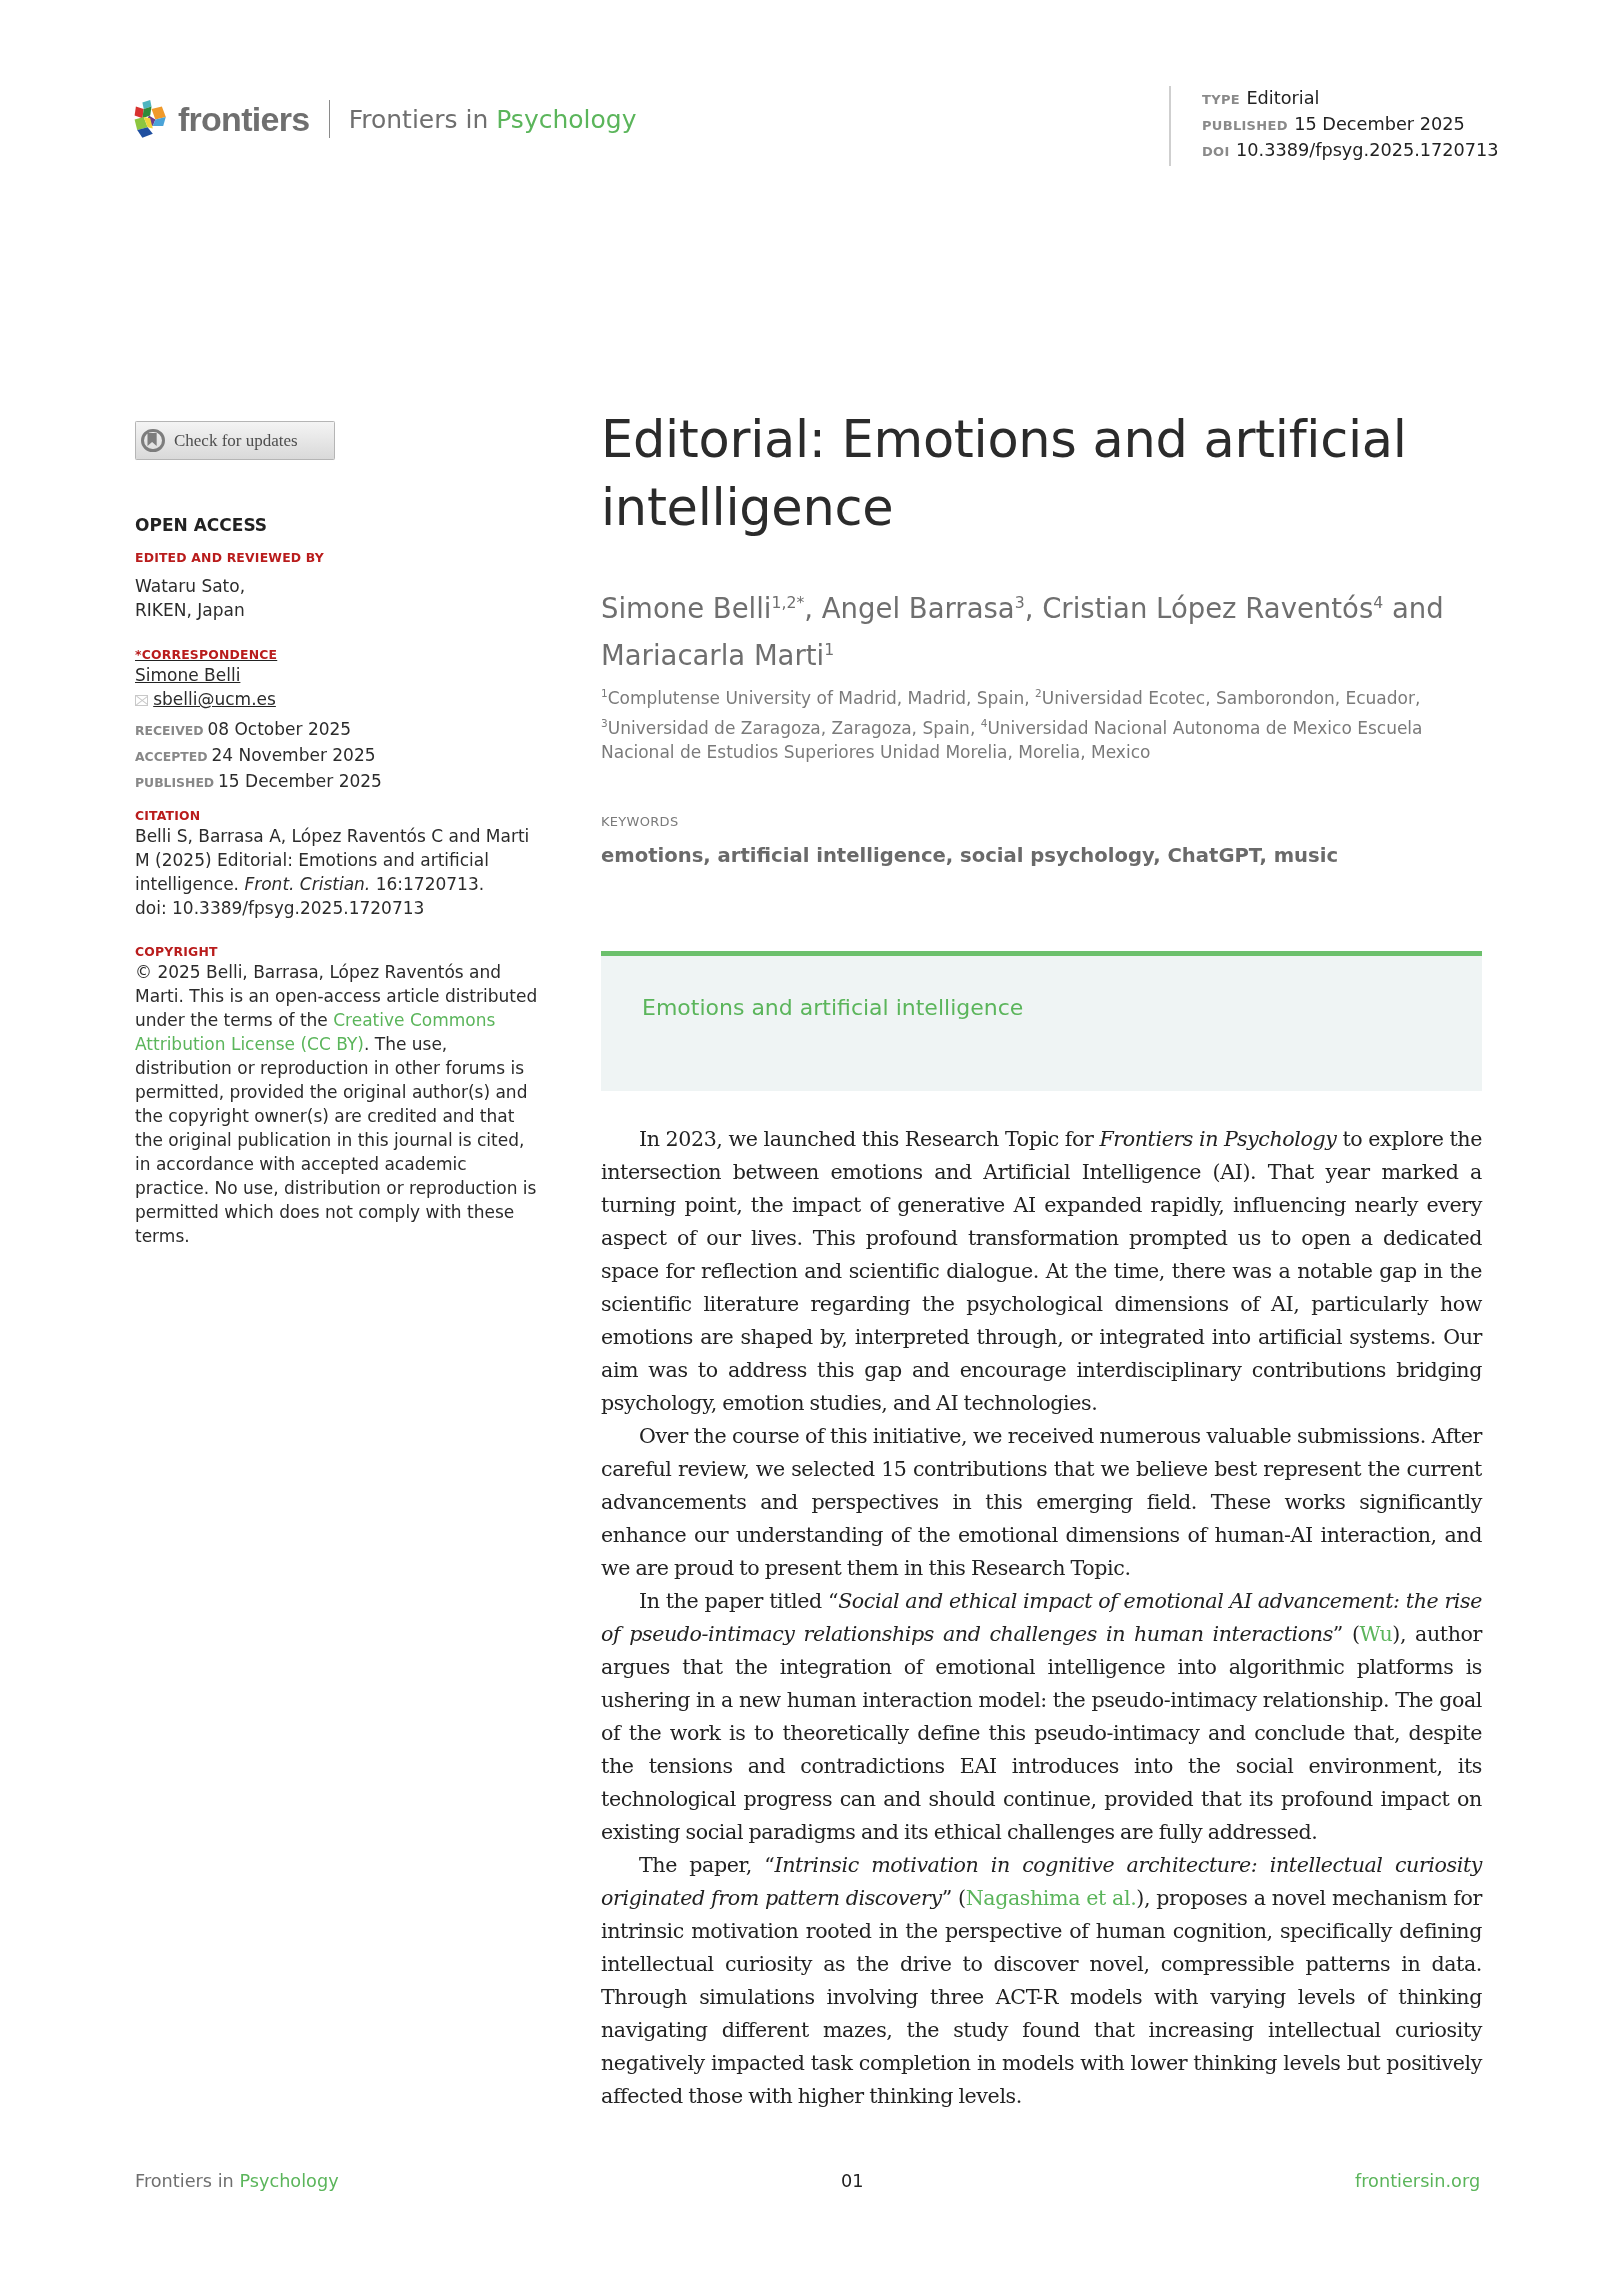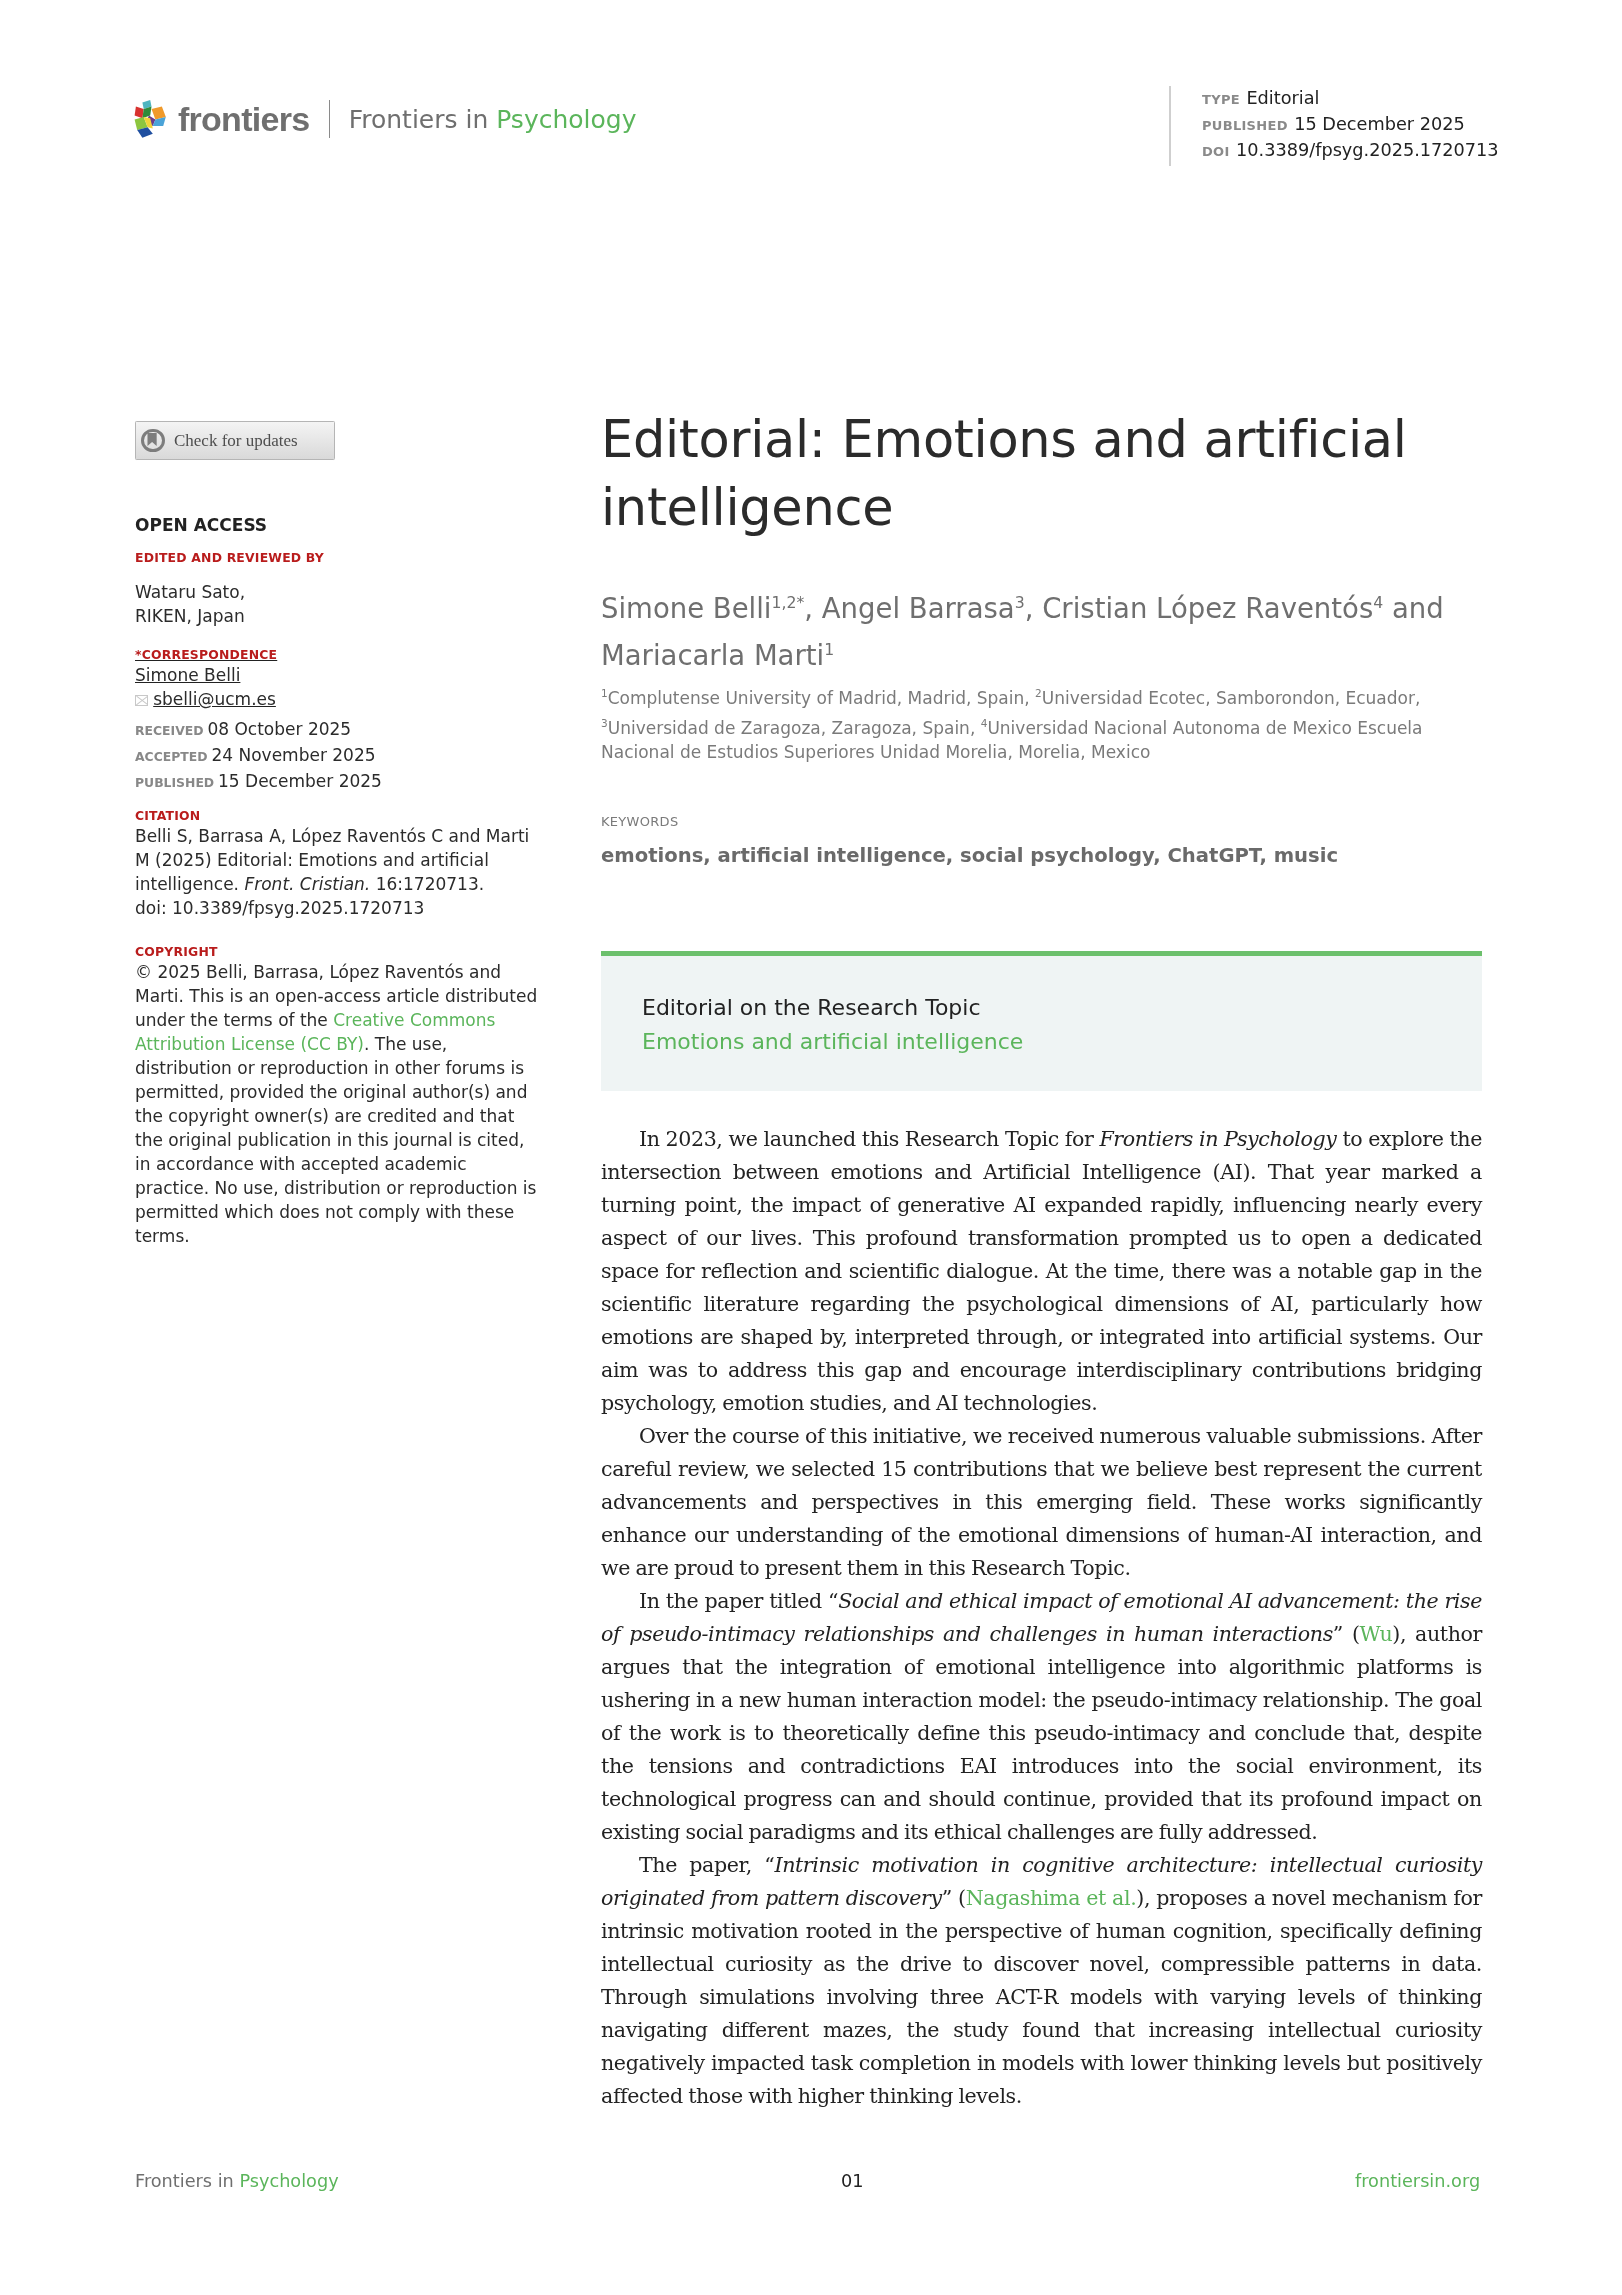--- a/index.html
+++ b/index.html
@@ -90,21 +90,21 @@
 
 <div class="cfu">
   <span class="cfu-icon"></span>
   <span class="cfu-text">Check for updates</span>
 </div>
 
 <div class="open-access">OPEN ACCESS</div>
 
 <div class="blk" style="top:550px;">
   <div class="sect-lbl">EDITED AND REVIEWED BY</div>
-  <div class="side-txt" style="margin-top:15px;">Wataru Sato,</div>
+  <div class="side-txt" style="margin-top:9px;">Wataru Sato,</div>
   <div class="side-txt">RIKEN, Japan</div>
 </div>
 
 <div class="blk" style="top:647px;text-decoration:underline;">
   <div class="sect-lbl">*CORRESPONDENCE</div>
   <div class="side-txt" style="margin-top:1.3px;">Simone Belli</div>
   <div class="side-txt"><span class="mail-icon"></span><span>sbelli@ucm.es</span></div>
 </div>
 
 <div class="blk" style="top:717px;">
@@ -130,21 +130,20 @@
 </div>
 
 <div class="main affils">
   <sup>1</sup><span>Complutense University of Madrid, Madrid, Spain, </span><sup>2</sup><span>Universidad Ecotec, Samborondon, Ecuador, </span><br><sup>3</sup><span>Universidad de Zaragoza, Zaragoza, Spain, </span><sup>4</sup><span>Universidad Nacional Autonoma de Mexico Escuela Nacional de Estudios Superiores Unidad Morelia, Morelia, Mexico</span>
 </div>
 
 <div class="main kw-lbl">KEYWORDS</div>
 <div class="main kw">emotions, artificial intelligence, social psychology, ChatGPT, music</div>
 
 <div class="topic-box">
-  <div class="topic-l1">Editorial on the Research Topic</div>
   <div class="topic-l2">Emotions and artificial intelligence</div>
 </div>
 
 <div class="main body-text">
   <p><span>In 2023, we launched this Research Topic for </span><i>Frontiers in Psychology</i><span> to explore the intersection between emotions and Artificial Intelligence (AI). That year marked a turning point, the impact of generative AI expanded rapidly, influencing nearly every aspect of our lives. This profound transformation prompted us to open a dedicated space for reflection and scientific dialogue. At the time, there was a notable gap in the scientific literature regarding the psychological dimensions of AI, particularly how emotions are shaped by, interpreted through, or integrated into artificial systems. Our aim was to address this gap and encourage interdisciplinary contributions bridging psychology, emotion studies, and AI technologies.</span></p>
   <p>Over the course of this initiative, we received numerous valuable submissions. After careful review, we selected 15 contributions that we believe best represent the current advancements and perspectives in this emerging field. These works significantly enhance our understanding of the emotional dimensions of human-AI interaction, and we are proud to present them in this Research Topic.</p>
   <p><span>In the paper titled “</span><i>Social and ethical impact of emotional AI advancement: the rise of pseudo-intimacy relationships and challenges in human interactions</i><span>” (</span><span class="cite">Wu</span><span>), author argues that the integration of emotional intelligence into algorithmic platforms is ushering in a new human interaction model: the pseudo-intimacy relationship. The goal of the work is to theoretically define this pseudo-intimacy and conclude that, despite the tensions and contradictions EAI introduces into the social environment, its technological progress can and should continue, provided that its profound impact on existing social paradigms and its ethical challenges are fully addressed.</span></p>
   <p><span>The paper, “</span><i>Intrinsic motivation in cognitive architecture: intellectual curiosity originated from pattern discovery</i><span>” (</span><span class="cite">Nagashima et al.</span><span>), proposes a novel mechanism for intrinsic motivation rooted in the perspective of human cognition, specifically defining intellectual curiosity as the drive to discover novel, compressible patterns in data. Through simulations involving three ACT-R models with varying levels of thinking navigating different mazes, the study found that increasing intellectual curiosity negatively impacted task completion in models with lower thinking levels but positively affected those with higher thinking levels.</span></p>
 </div>
 

